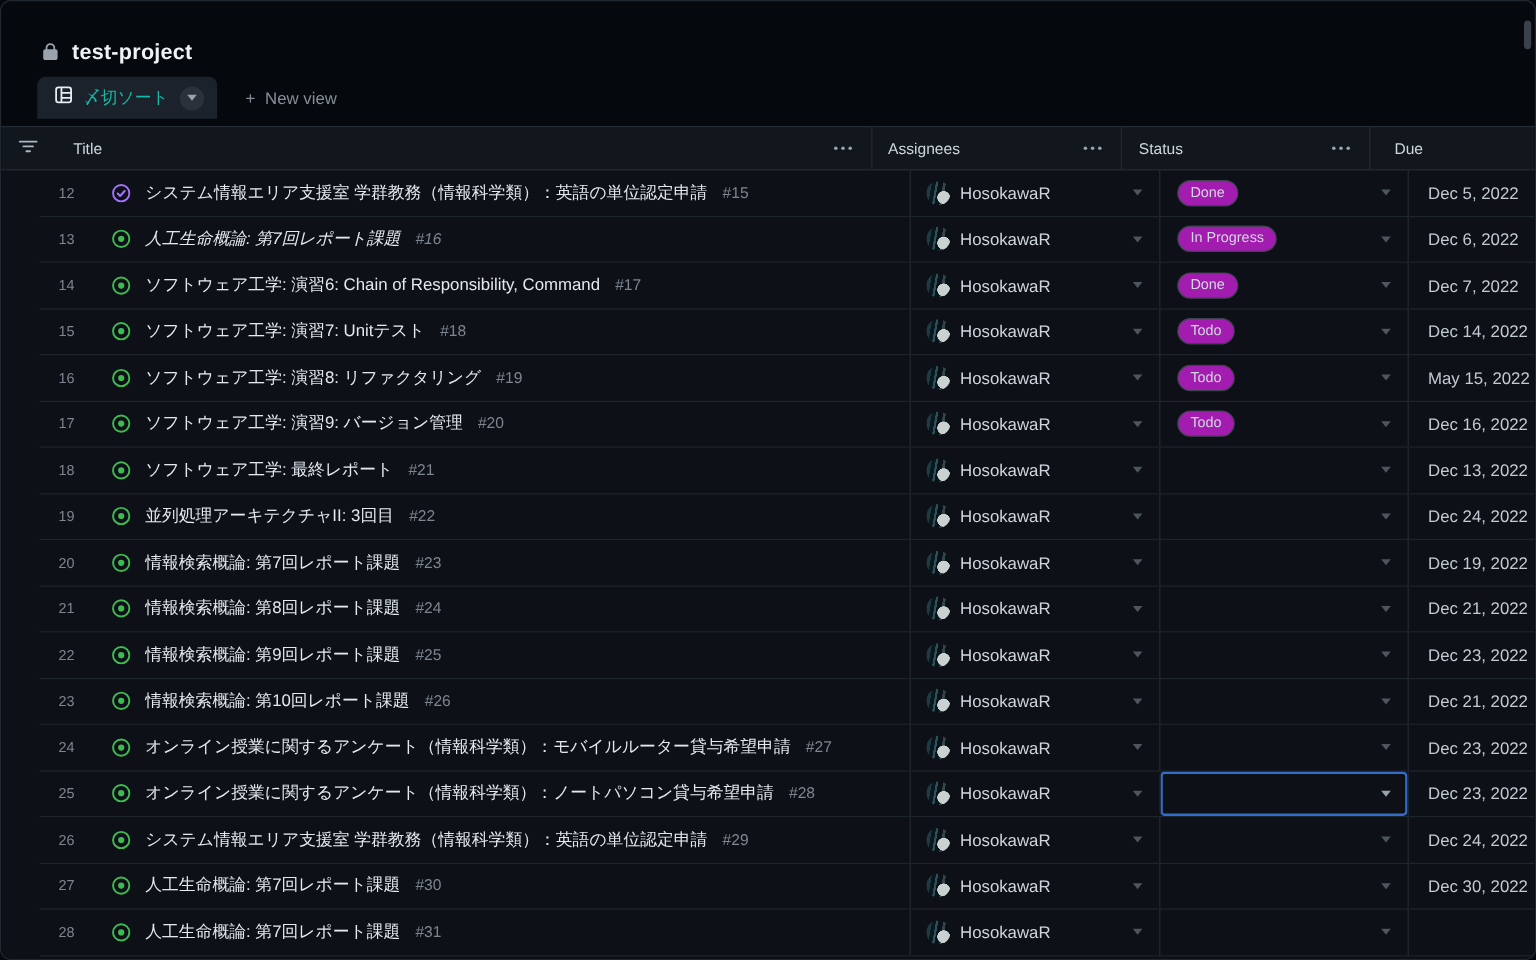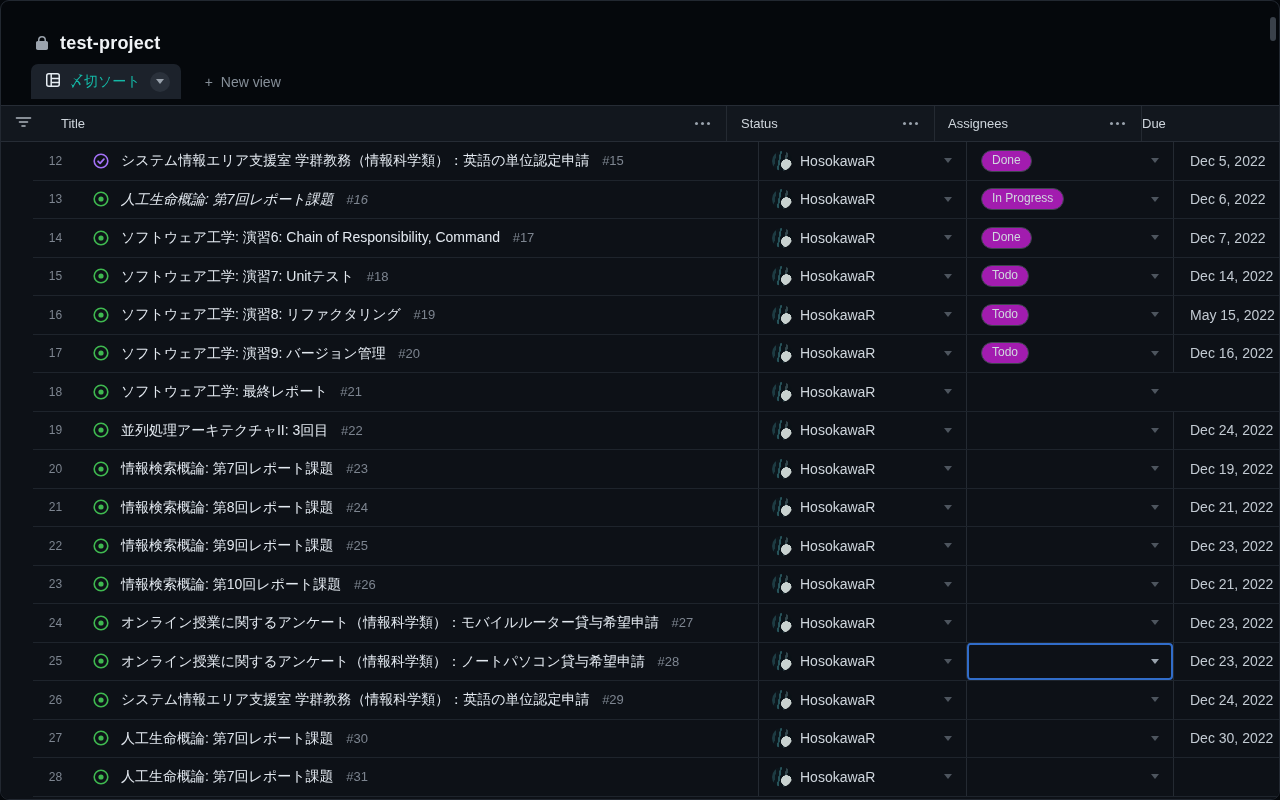--- a/index.html
+++ b/index.html
@@ -129,37 +129,37 @@
       </span>
     </div>
     <div class="cell" style="padding-left:15px;">
       <span class="head-label">Title</span>
       <span class="kebab">
           <i></i>
           <i></i>
           <i></i>
         </span>
     </div>
+    <div class="cell col-sep" style="padding-left:13px;">
+      <span class="head-label">Assignees</span>
+      <span class="kebab">
+          <i></i>
+          <i></i>
+          <i></i>
+        </span>
+    </div>
     <div class="cell col-sep" style="padding-left:14px;">
       <span class="head-label">Status</span>
       <span class="kebab">
           <i></i>
           <i></i>
           <i></i>
         </span>
     </div>
-    <div class="cell col-sep" style="padding-left:13px;">
-      <span class="head-label">Assignees</span>
-      <span class="kebab">
-          <i></i>
-          <i></i>
-          <i></i>
-        </span>
-    </div>
-    <div class="cell col-sep" style="padding-left:0;">
+    <div class="cell col-sep" style="padding-left:20px;">
       <span class="head-label">Due</span>
     </div>
   </div>
 
   <div id="rows">
   <div class="grid-row trow">
     <div class="cell gutter">
       <span class="row-num">12</span>
     </div>
     <div class="cell title-cell">
@@ -356,20 +356,23 @@
     </div>
     <div class="cell col-sep assignee-cell">
       <span class="avatar"></span>
       <span class="assignee-name">HosokawaR</span>
       <span class="caret"></span>
     </div>
     <div class="cell col-sep status-cell">
 
       <span class="caret"></span>
     </div>
+    <div class="cell col-sep due-cell">
+      <span>Dec 13, 2022</span>
+    </div>
   </div>
 
   <div class="grid-row trow">
     <div class="cell gutter">
       <span class="row-num">19</span>
     </div>
     <div class="cell title-cell">
       <span class="issue-state-icon">
         <svg width="16" height="16" viewBox="0 0 16 16">
           <circle cx="8" cy="8" r="6.8" fill="none" stroke="#3fb950" stroke-width="1.6"></circle>

